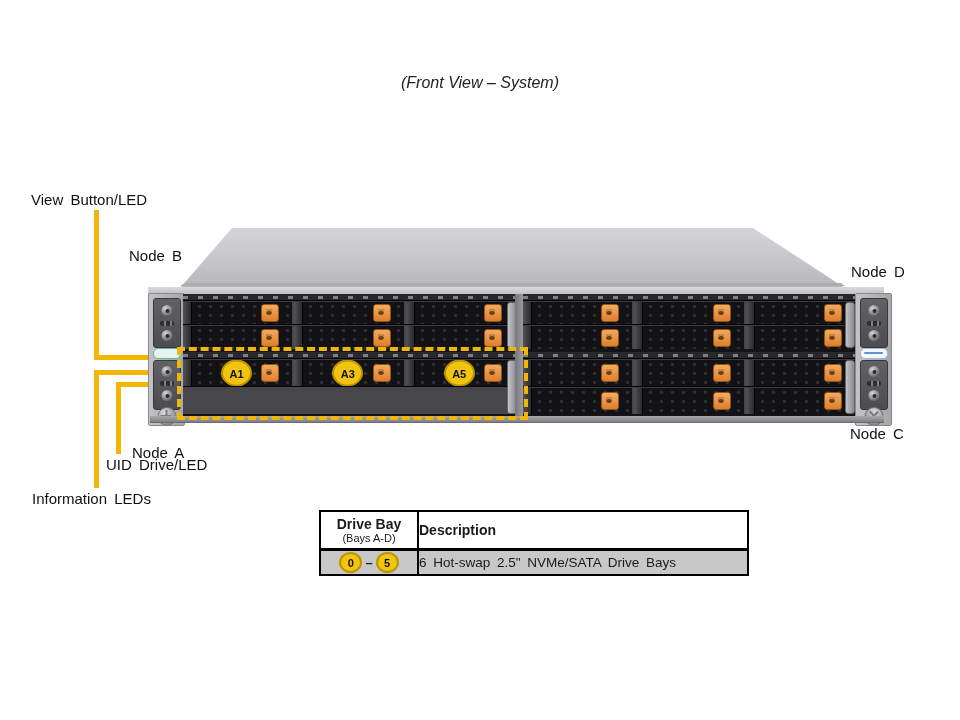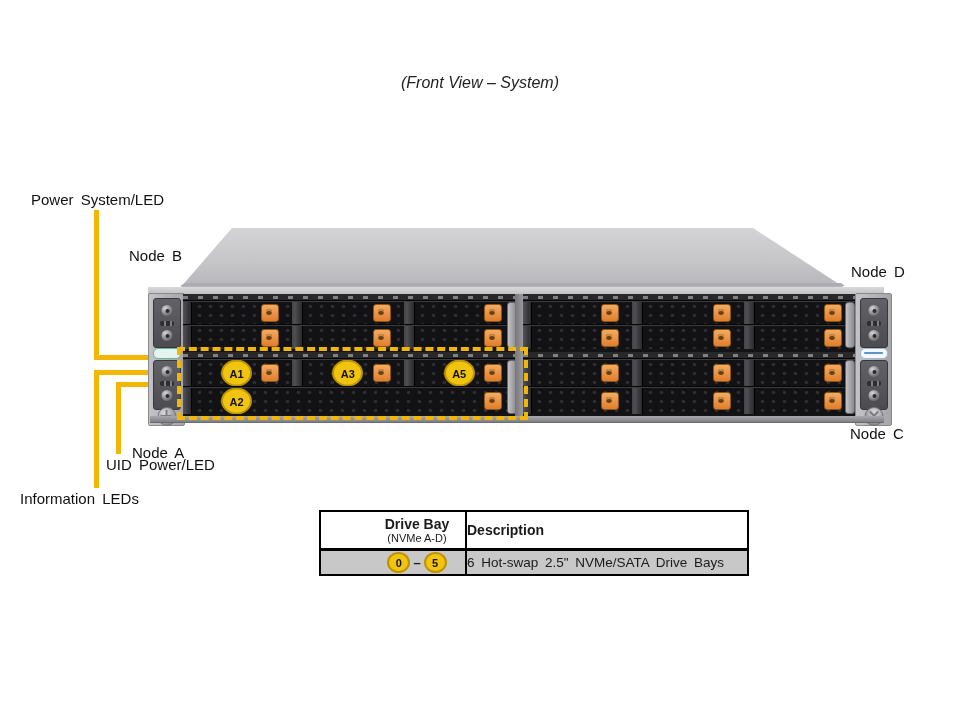--- a/index.html
+++ b/index.html
@@ -66,45 +66,45 @@
         background:#F1C40F;border:2px solid #BE9300;color:#111;font-size:11px;font-weight:bold;
         display:flex;align-items:center;justify-content:center;font-family:"Liberation Sans",sans-serif;}
   .gapbar{left:515px;top:294px;width:8px;height:122px;background:linear-gradient(90deg,#77777b,#9b9b9f);}
   .lever{width:8px;border-radius:3px;background:linear-gradient(90deg,#c4c4c8,#8b8b8f);border:1px solid #64646a;}
   .node-a-outline{left:177px;top:347px;width:343px;height:65px;border:4px dashed #F2B705;z-index:5;}
 
   
   .tbl{left:319px;top:510px;width:426px;border:2px solid #000;background:#fff;}
   .tbl .hrow{display:flex;border-bottom:3px solid #000;}
   .tbl .drow{display:flex;background:#c8c8c8;}
-  .c1{width:96px;border-right:2px solid #000;display:flex;flex-direction:column;align-items:center;justify-content:center;padding-left:48px;}
+  .c1{width:96px;border-right:2px solid #000;display:flex;flex-direction:column;align-items:center;justify-content:center;}
   .c2{flex:1;display:flex;align-items:center;justify-content:flex-start;}
   .hrow .c1,.hrow .c2{height:36px;}
   .drow .c1,.drow .c2{height:23px;flex-direction:row;}
   .h-main{font-weight:bold;font-size:14px;line-height:15px;}
   .h-sub{font-size:11px;line-height:12px;}
   .desc{font-size:13.5px;word-spacing:3px;}
   .badge{width:19px;height:17px;border-radius:50%;background:#F1C40F;border:2px solid #BE9300;
          color:#111;font-size:11px;font-weight:bold;display:flex;align-items:center;justify-content:center;}
   .dash{font-weight:bold;font-size:13px;margin:0 3px;}
 </style>
 </head>
 <body>
 
 <div class="stage">
 
   <div class="abs title">(Front View – System)</div>
 
-  <div class="abs lbl" style="left:31px;top:191px;">Power System/LED</div>
+  <div class="abs lbl" style="left:31px;top:191px;">View Button/LED</div>
   <div class="abs lbl" style="left:129px;top:247px;">Node B</div>
   <div class="abs lbl" style="left:851px;top:263px;">Node D</div>
   <div class="abs lbl" style="left:132px;top:444px;">Node A</div>
   <div class="abs lbl" style="left:850px;top:425px;">Node C</div>
-  <div class="abs lbl" style="left:106px;top:456px;">UID Power/LED</div>
-  <div class="abs lbl" style="left:20px;top:490px;">Information LEDs</div>
+  <div class="abs lbl" style="left:106px;top:456px;">UID Drive/LED</div>
+  <div class="abs lbl" style="left:32px;top:490px;">Information LEDs</div>
 
   <div class="abs yline" style="left:94px;top:210px;width:5px;height:150px;"></div>
   <div class="abs yline" style="left:94px;top:355px;width:64px;height:5px;"></div>
   <div class="abs yline" style="left:94px;top:370px;width:60px;height:5px;"></div>
   <div class="abs yline" style="left:94px;top:370px;width:5px;height:118px;"></div>
   <div class="abs yline" style="left:116px;top:382px;width:42px;height:5px;"></div>
   <div class="abs yline" style="left:116px;top:382px;width:5px;height:72px;"></div>
 
   <div class="abs lid"></div>
   <div class="abs lid-seam"></div>
@@ -218,25 +218,20 @@
             <span class="latch"></span>
             <span class="baylab">A3</span>
           </div>
           <div class="tray">
             <span class="handle"></span>
             <span class="latch"></span>
             <span class="baylab">A5</span>
           </div>
         </div>
       <div class="drive-row" style="height:27px;">
-          <div class="tray">
-            <span class="handle"></span>
-            <span class="latch"></span>
-            <span class="baylab">A2</span>
-          </div>
         </div>
     </div>
     <div class="quad" style="left:340px;top:58px;">
       <div class="rail"></div>
       <div class="drive-row" style="height:27px;">
           <div class="tray">
             <span class="handle"></span>
             <span class="latch"></span>
           </div>
           <div class="tray">
@@ -271,21 +266,21 @@
   </div>
   <div class="abs gapbar"></div>
   <div class="abs chassis-bottom"></div>
 
   <div class="abs node-a-outline"></div>
 
   <div class="abs tbl">
     <div class="hrow">
       <div class="c1">
         <span class="h-main">Drive Bay</span>
-        <span class="h-sub">(NVMe A-D)</span>
+        <span class="h-sub">(Bays A-D)</span>
       </div>
       <div class="c2">
         <span class="h-main">Description</span>
       </div>
     </div>
     <div class="drow">
       <div class="c1">
         <span class="badge">0</span>
         <span class="dash">–</span>
         <span class="badge">5</span>

